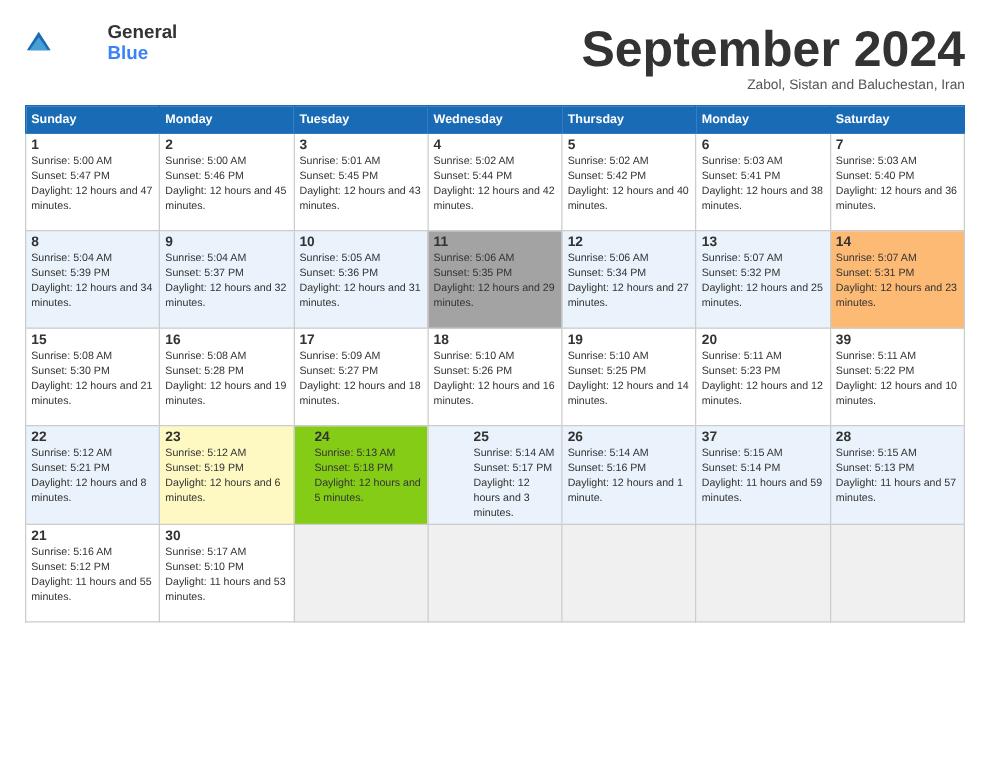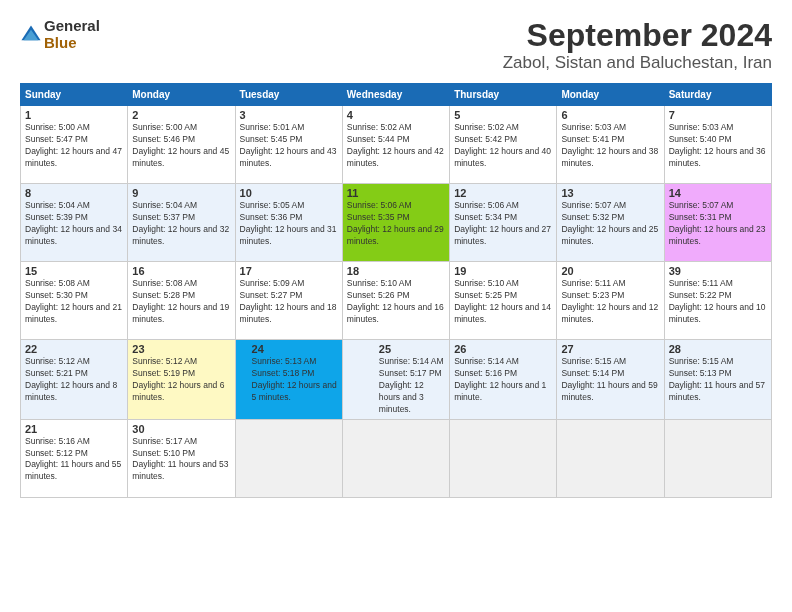--- a/index.html
+++ b/index.html
@@ -18,52 +18,53 @@
     }
     .header {
       display: flex;
       justify-content: space-between;
       align-items: flex-start;
       margin-bottom: 10px;
     }
     .logo {
       display: flex;
       align-items: center;
+      gap: 42px;
     }
     .logo-text {
       display: flex;
       flex-direction: column;
       line-height: 1.1;
     }
     .logo-general {
       font-size: 15px;
       font-weight: bold;
       color: #333;
     }
     .logo-blue {
       font-size: 15px;
       font-weight: bold;
-      color: #a16207;
+      color: #3b82f6;
     }
     .logo-icon {
       width: 22px;
       height: 22px;
       margin-right: 2px;
     }
     .title-area {
       text-align: right;
     }
     .month-title {
-      font-size: 32px;
+      font-size: 40px;
       font-weight: bold;
       color: #333;
       line-height: 1.1;
     }
     .subtitle {
-      font-size: 17px;
+      font-size: 11px;
       color: #555;
     }
     .calendar {
       width: 100%;
       border-collapse: collapse;
       table-layout: fixed;
     }
     .calendar th {
       background: #1a6bb5;
       color: #fff;
@@ -168,33 +169,33 @@
             <div class="day-info">Sunrise: 5:04 AM<br>Sunset: 5:39 PM<br>Daylight: 12 hours and 34 minutes.</div>
           </td>
           <td style="background: rgb(234, 242, 251);">
             <span class="day-num">9</span>
             <div class="day-info">Sunrise: 5:04 AM<br>Sunset: 5:37 PM<br>Daylight: 12 hours and 32 minutes.</div>
           </td>
           <td style="background: rgb(234, 242, 251);">
             <span class="day-num">10</span>
             <div class="day-info">Sunrise: 5:05 AM<br>Sunset: 5:36 PM<br>Daylight: 12 hours and 31 minutes.</div>
           </td>
-          <td style="background: #84cc16; margin-top: 20px;">
+          <td style="background: #a3a3a3; margin-top: 20px;">
             <span class="day-num">11</span>
             <div class="day-info">Sunrise: 5:06 AM<br>Sunset: 5:35 PM<br>Daylight: 12 hours and 29 minutes.</div>
           </td>
           <td style="background: rgb(234, 242, 251);">
             <span class="day-num">12</span>
             <div class="day-info">Sunrise: 5:06 AM<br>Sunset: 5:34 PM<br>Daylight: 12 hours and 27 minutes.</div>
           </td>
           <td style="background: rgb(234, 242, 251);">
             <span class="day-num">13</span>
             <div class="day-info">Sunrise: 5:07 AM<br>Sunset: 5:32 PM<br>Daylight: 12 hours and 25 minutes.</div>
           </td>
-          <td style="background: #f0abfc;">
+          <td style="background: #fdba74;">
             <span class="day-num">14</span>
             <div class="day-info">Sunrise: 5:07 AM<br>Sunset: 5:31 PM<br>Daylight: 12 hours and 23 minutes.</div>
           </td>
         </tr>
         <tr>
           <td>
             <span class="day-num">15</span>
             <div class="day-info">Sunrise: 5:08 AM<br>Sunset: 5:30 PM<br>Daylight: 12 hours and 21 minutes.</div>
           </td>
           <td>
@@ -224,34 +225,34 @@
         </tr>
         <tr style="background: rgb(234, 242, 251);">
           <td style="background: rgb(234, 242, 251);">
             <span class="day-num">22</span>
             <div class="day-info">Sunrise: 5:12 AM<br>Sunset: 5:21 PM<br>Daylight: 12 hours and 8 minutes.</div>
           </td>
           <td style="background: #fef9c3;">
             <span class="day-num">23</span>
             <div class="day-info">Sunrise: 5:12 AM<br>Sunset: 5:19 PM<br>Daylight: 12 hours and 6 minutes.</div>
           </td>
-          <td style="background: #0ea5e9; padding-left: 16px;">
+          <td style="background: #84cc16; padding-left: 16px;">
             <span class="day-num">24</span>
             <div class="day-info">Sunrise: 5:13 AM<br>Sunset: 5:18 PM<br>Daylight: 12 hours and 5 minutes.</div>
           </td>
           <td style="background: rgb(234, 242, 251); padding-left: 36px;">
             <span class="day-num">25</span>
             <div class="day-info">Sunrise: 5:14 AM<br>Sunset: 5:17 PM<br>Daylight: 12 hours and 3 minutes.</div>
           </td>
           <td style="background: rgb(234, 242, 251);">
             <span class="day-num">26</span>
             <div class="day-info">Sunrise: 5:14 AM<br>Sunset: 5:16 PM<br>Daylight: 12 hours and 1 minute.</div>
           </td>
           <td style="background: rgb(234, 242, 251);">
-            <span class="day-num">27</span>
+            <span class="day-num">37</span>
             <div class="day-info">Sunrise: 5:15 AM<br>Sunset: 5:14 PM<br>Daylight: 11 hours and 59 minutes.</div>
           </td>
           <td style="background: rgb(234, 242, 251);">
             <span class="day-num">28</span>
             <div class="day-info">Sunrise: 5:15 AM<br>Sunset: 5:13 PM<br>Daylight: 11 hours and 57 minutes.</div>
           </td>
         </tr>
         <tr>
           <td>
             <span class="day-num">21</span>

